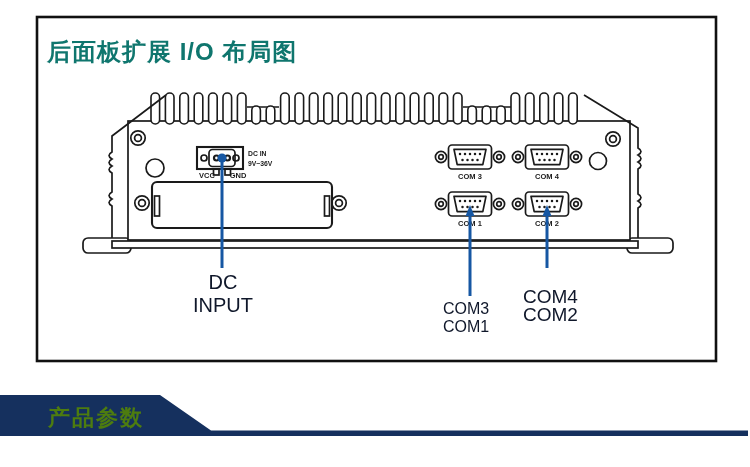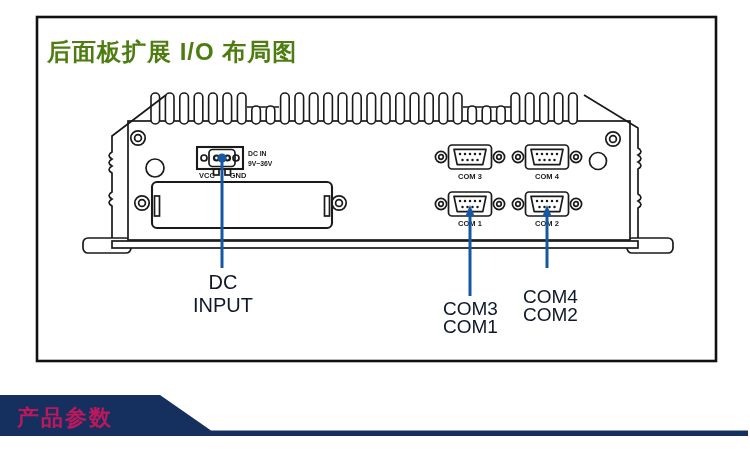--- a/index.html
+++ b/index.html
@@ -14,28 +14,28 @@
   .shape{fill:#ffffff;stroke:#1a1a1a;stroke-width:1.7;}
   .shape-thick{fill:#ffffff;stroke:#1a1a1a;stroke-width:2.1;}
   .dot{fill:#1a1a1a;stroke:none;}
   .fins rect{fill:#ffffff;stroke:#1a1a1a;stroke-width:1.6;}
   .svgtxt{fill:#1a1a1a;font-family:"Liberation Sans",sans-serif;font-weight:bold;}
   .ann{stroke:#1657a3;stroke-width:3;fill:none;}
   .ann-fill{fill:#1657a3;stroke:none;}
 
   .overlay{position:absolute;color:#0f172a;}
   #page-title{
-    left:47px;top:36px;font-size:24px;font-weight:bold;color:#4d7c0f;
+    left:47px;top:36px;font-size:24px;font-weight:bold;color:#0f766e;
     letter-spacing:1px;white-space:nowrap;
   }
   #dc-input-label{left:176px;top:271px;width:94px;text-align:center;font-size:20px;}
-  #com-left-label{left:443px;top:300px;font-size:19px;line-height:17.5px;white-space:pre-line;}
+  #com-left-label{left:443px;top:300px;font-size:16px;line-height:17.5px;white-space:pre-line;}
   #com-right-label{left:523px;top:288px;font-size:19px;line-height:17.5px;white-space:pre-line;}
   #banner-label{
-    left:17px;top:403px;font-size:22px;font-weight:bold;color:#be185d;
+    left:48px;top:403px;font-size:22px;font-weight:bold;color:#4d7c0f;
     letter-spacing:2px;white-space:nowrap;
   }
 </style>
 </head>
 <body>
 
 <div id="stage">
 
   <svg id="vector" viewBox="0 0 750 467">
     <defs>

